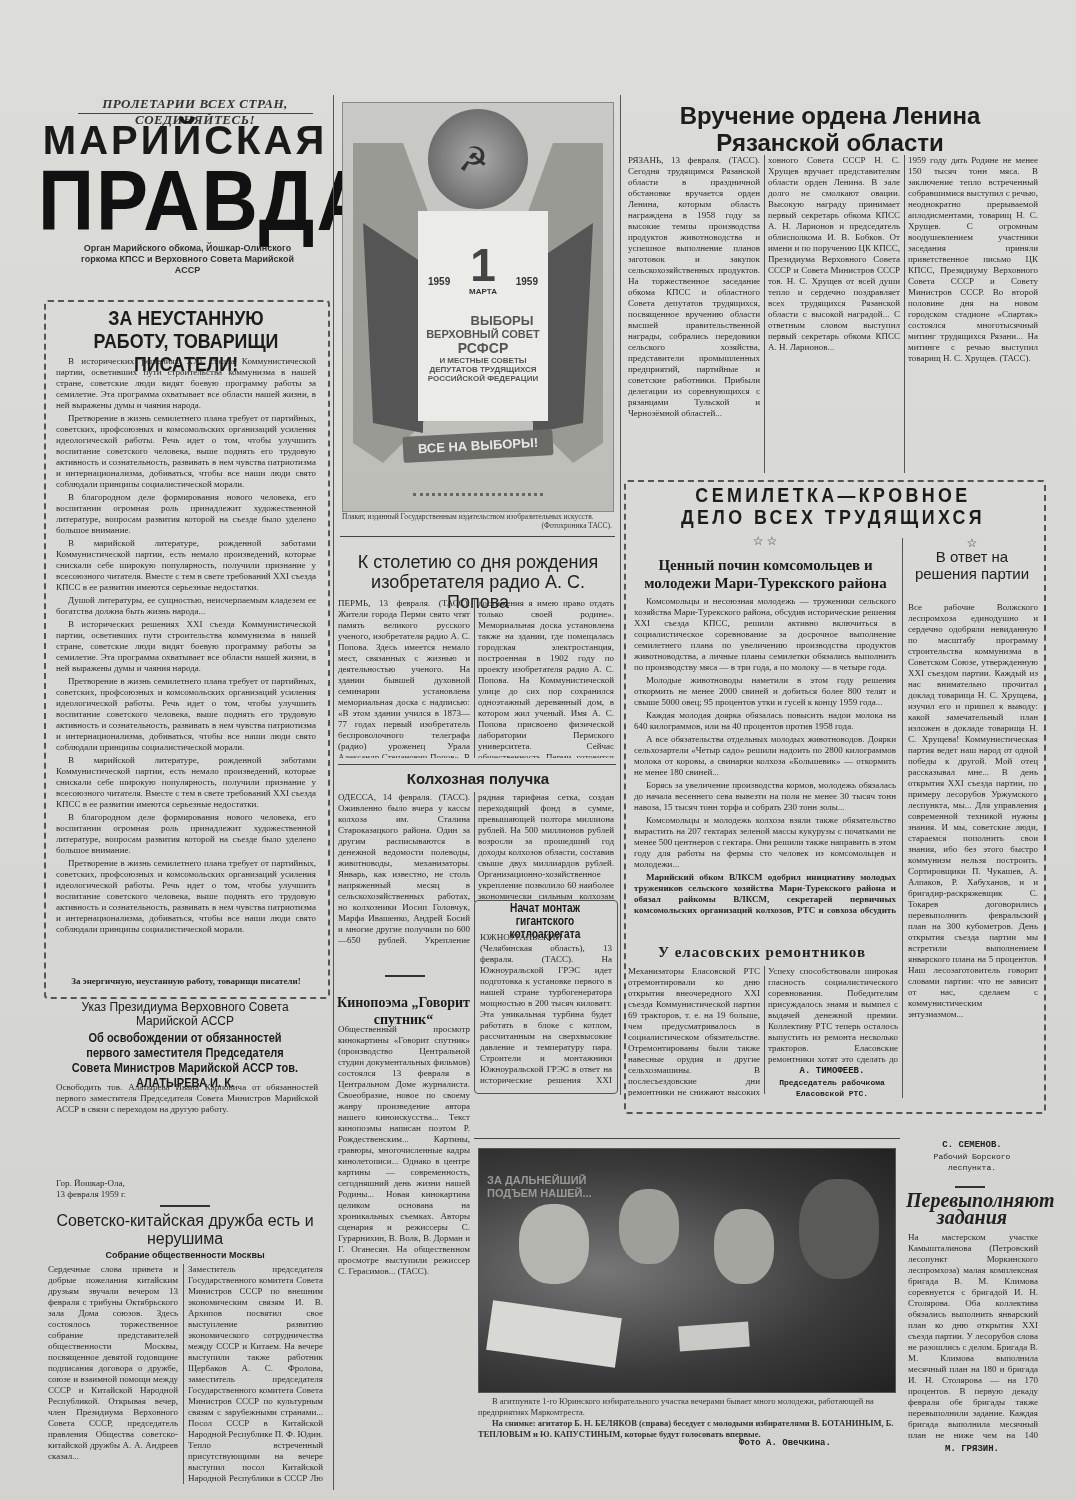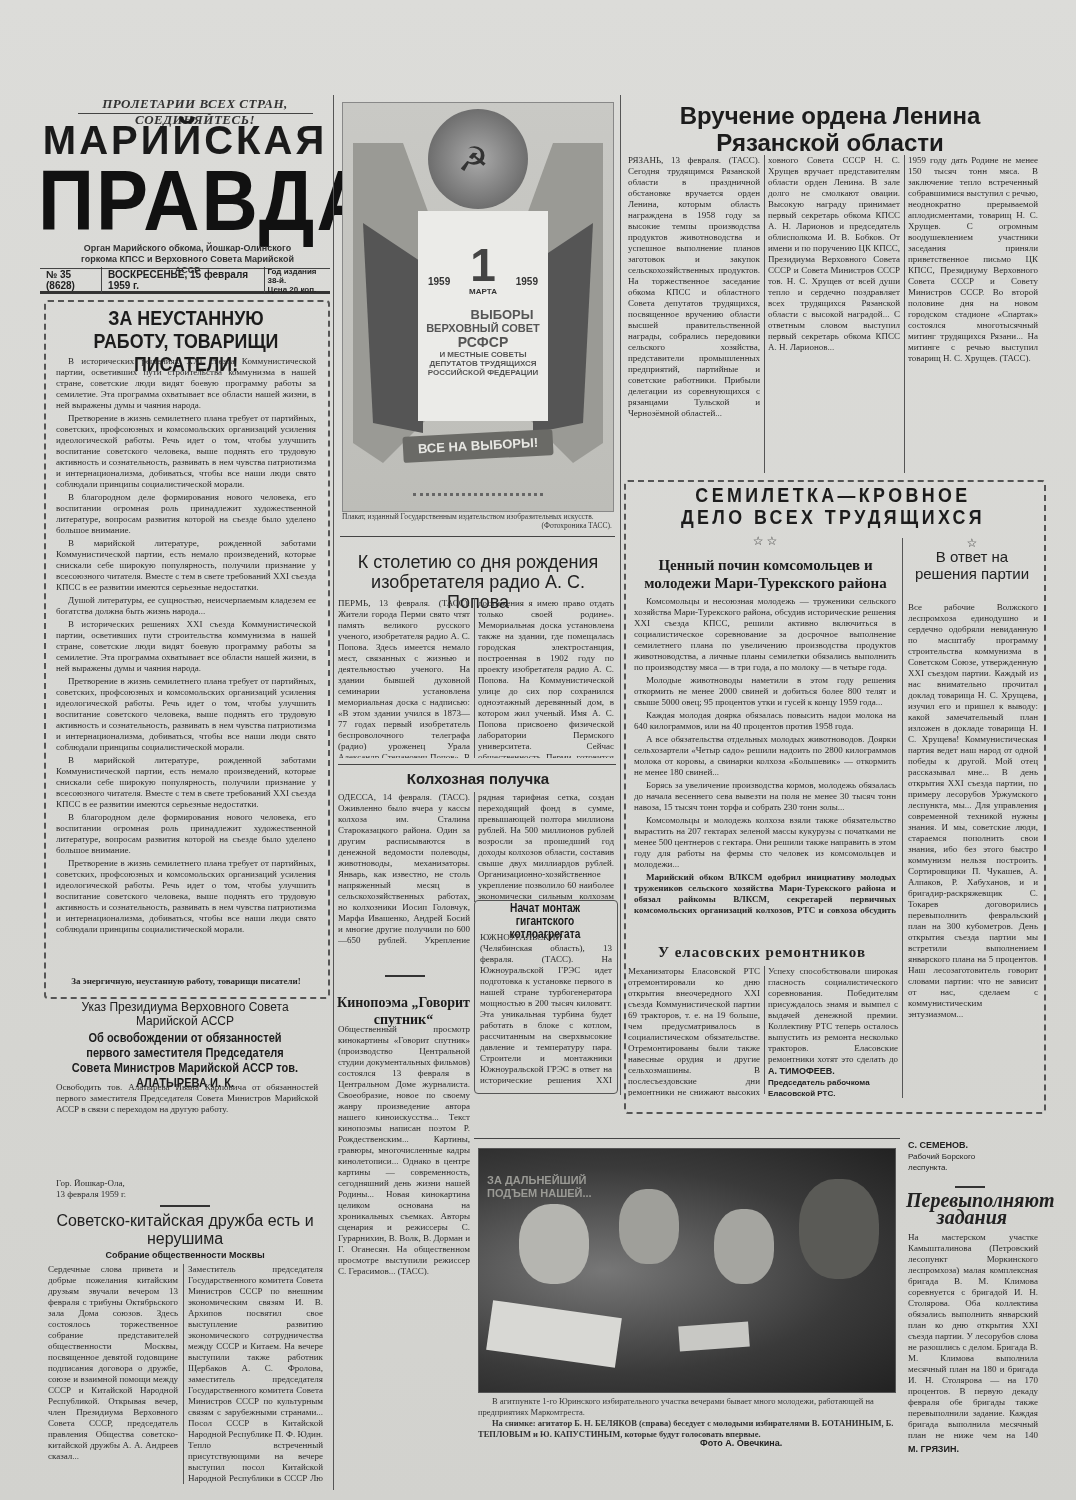--- a/index.html
+++ b/index.html
@@ -17,42 +17,34 @@
   .infobar{font-family:"Liberation Sans",sans-serif;font-weight:bold;font-size:10px;color:#222;display:flex;align-items:center;border-top:1px solid #444;border-bottom:3px solid #333;}
   .infobar span{padding:2px 6px;border-right:1px solid #444;}
   .h-cond{font-family:"Liberation Sans",sans-serif;font-weight:bold;text-align:center;color:#1c1c1c;transform:scaleX(0.85);}
   .h-serif{font-family:"Liberation Serif",serif;font-weight:bold;text-align:center;color:#1c1c1c;margin-top:8px;}
   .h-light{font-family:"Liberation Sans",sans-serif;text-align:center;color:#222;}
   .boxwavy{border:2px dashed #555;border-radius:4px;}
   .poster{background:linear-gradient(180deg,#c9c9c5,#bdbdb8);border:1px solid #888;}
   .poster-card{position:absolute;background:#ebebe8;text-align:center;font-family:"Liberation Sans",sans-serif;font-weight:bold;color:#333;}
   .photo{background:radial-gradient(ellipse at 30% 50%,#777 0%,#3a3a3a 60%,#222 100%);border:1px solid #555;}
   .caption{font-size:8.5px;line-height:11px;color:#333;}
-  .sig{font-family:Liberation Sans, sans-serif;font-weight:bold;font-size:9px;text-align:left;color:#222;line-height:11px;}
+  .sig{font-family:Liberation Mono, monospace;font-weight:bold;font-size:9px;text-align:center;color:#222;line-height:11px;}
   .star{text-align:center;font-size:12px;color:#333;}
   .script{font-family:"Liberation Serif",serif;font-style:italic;font-weight:bold;text-align:center;color:#222;}
 </style>
 </head>
 <body>
 
 <div class="page">
 
   <div class="abs slogan" style="left:70px;top:96px;width:250px;">ПРОЛЕТАРИИ ВСЕХ СТРАН, СОЕДИНЯЙТЕСЬ!</div>
   <div class="hr" style="left:78px;top:113px;width:235px;"></div>
   <div class="abs mast1" style="left:40px;top:118px;width:290px;">МАРИЙСКАЯ</div>
   <div class="abs mast2" style="left:38px;top:160px;width:295px;line-height:80px;">ПРАВДА</div>
   <div class="abs organ" style="left:70px;top:243px;width:235px;">Орган Марийского обкома, Йошкар-Олинского горкома КПСС и Верховного Совета Марийской АССР</div>
-  <div class="abs infobar" style="left:40px;top:268px;width:290px;height:22px;">
-    <span>№ 35 (8628)</span>
-    <span>ВОСКРЕСЕНЬЕ, 15 февраля 1959 г.</span>
-    <span style="border-right:none;font-size:8px;line-height:9px;padding:0 2px;">
-      <div>Год издания 38-й.</div>
-      <div>Цена 20 коп.</div>
-    </span>
-  </div>
 
   <div class="abs boxwavy" style="left:44px;top:300px;width:282px;height:695px;"></div>
   <div class="abs h-cond" style="left:50px;top:306px;width:272px;font-size:21px;line-height:23px;">ЗА НЕУСТАННУЮ РАБОТУ, ТОВАРИЩИ ПИСАТЕЛИ!</div>
   <div class="abs txt" style="left:56px;top:356px;width:260px;height:580px;">
     <p>В исторических решениях XXI съезда Коммунистической партии, осветивших пути строительства коммунизма в нашей стране, советские люди видят боевую программу работы за семилетие. Эта программа охватывает все области нашей жизни, в ней выражены думы и чаяния народа.</p>
     <p>Претворение в жизнь семилетнего плана требует от партийных, советских, профсоюзных и комсомольских организаций усиления идеологической работы. Речь идет о том, чтобы улучшить воспитание советского человека, выше поднять его трудовую активность и сознательность, развивать в нем чувства патриотизма и интернационализма, добиваться, чтобы все наши люди свято соблюдали принципы социалистической морали.</p>
     <p>В благородном деле формирования нового человека, его воспитании огромная роль принадлежит художественной литературе, вопросам развития которой на съезде было уделено большое внимание.</p>
     <p>В марийской литературе, рожденной заботами Коммунистической партии, есть немало произведений, которые снискали себе широкую популярность, получили признание у всесоюзного читателя. Вместе с тем в свете требований XXI съезда КПСС в ее развитии имеются серьезные недостатки.</p>
     <p>Душой литературы, ее сущностью, неисчерпаемым кладезем ее богатства должна быть жизнь народа...</p>
     <p>В исторических решениях XXI съезда Коммунистической партии, осветивших пути строительства коммунизма в нашей стране, советские люди видят боевую программу работы за семилетие. Эта программа охватывает все области нашей жизни, в ней выражены думы и чаяния народа.</p>
@@ -91,21 +83,21 @@
     <div class="abs" style="left:85px;top:6px;width:100px;height:100px;border-radius:50%;background:radial-gradient(circle,#aaa 0%,#777 60%,#555 100%);">
       <div style="position:absolute;left:30px;top:30px;font-size:34px;color:#333;">☭</div>
     </div>
     <div class="poster-card" style="left:75px;top:108px;width:130px;height:210px;">
       <div style="display:flex;justify-content:space-between;align-items:flex-end;padding:32px 10px 0 10px;font-size:10px;">
         <span>1959</span>
         <span style="font-size:46px;line-height:44px;color:#444;">1</span>
         <span>1959</span>
       </div>
       <div style="font-size:8px;">МАРТА</div>
-      <div style="font-size:13px;margin-top:11px;color:#555;padding-left:38px;">ВЫБОРЫ</div>
+      <div style="font-size:13px;margin-top:17px;color:#555;padding-left:38px;">ВЫБОРЫ</div>
       <div style="font-size:11px;color:#555;">ВЕРХОВНЫЙ СОВЕТ</div>
       <div style="font-size:14px;color:#555;">РСФСР</div>
       <div style="font-size:8px;color:#555;">И МЕСТНЫЕ СОВЕТЫ</div>
       <div style="font-size:8px;color:#555;">ДЕПУТАТОВ ТРУДЯЩИХСЯ</div>
       <div style="font-size:8px;color:#555;">РОССИЙСКОЙ ФЕДЕРАЦИИ</div>
     </div>
     <div class="abs" style="left:60px;top:330px;width:150px;height:26px;background:#6a6a66;color:#e8e8e4;font-family:'Liberation Sans',sans-serif;font-weight:bold;font-size:13px;text-align:center;line-height:26px;transform:rotate(-3deg);border-radius:3px;">ВСЕ НА ВЫБОРЫ!</div>
     <div class="abs" style="left:70px;top:362px;width:130px;height:28px;border-bottom:3px dotted #666;"></div>
   </div>
   <div class="abs caption" style="left:342px;top:512px;width:270px;font-size:7.5px;line-height:9px;">

